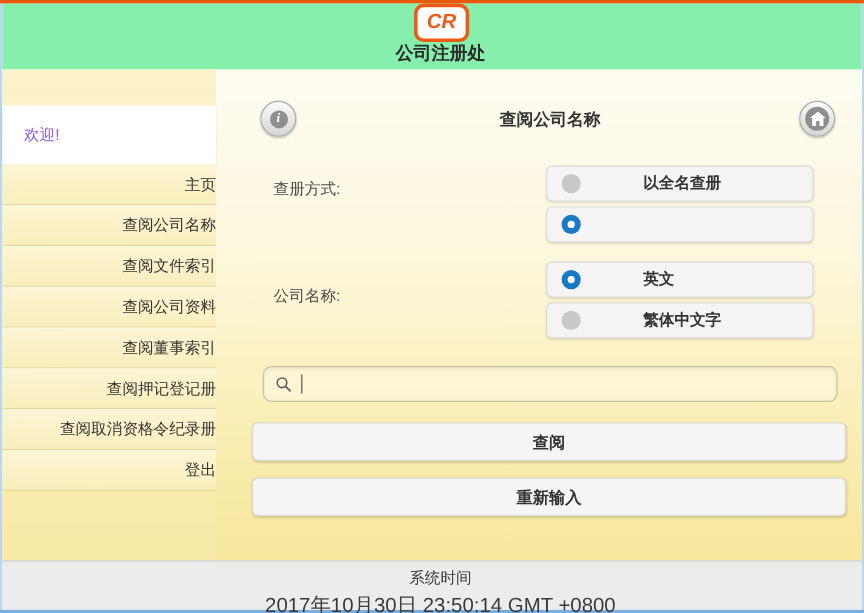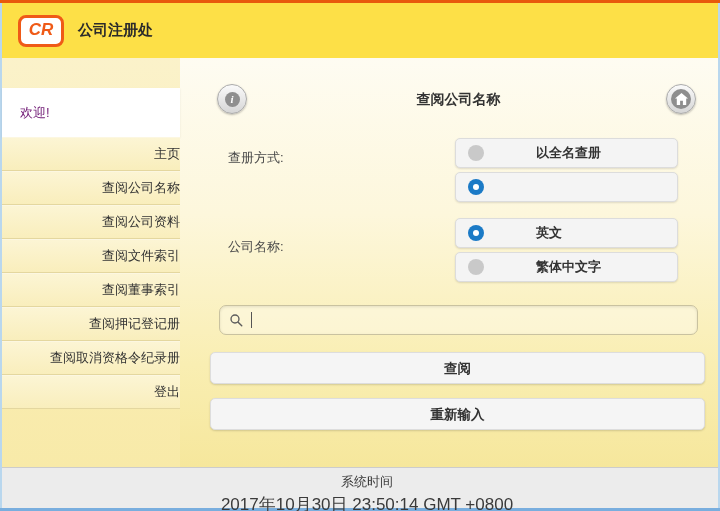--- a/index.html
+++ b/index.html
@@ -9,21 +9,21 @@
     font-family:"Liberation Sans","DejaVu Sans",sans-serif;
     -webkit-font-smoothing:antialiased;
   }
   
   .edge-top{position:absolute;left:0;top:0;width:720px;height:3px;background:#e8590c;}
   .edge-left{position:absolute;left:0;top:3px;width:2px;height:505px;background:#b9d7ee;}
   .edge-right{position:absolute;left:718px;top:3px;width:2px;height:505px;background:#b9d7ee;}
   .edge-bottom{position:absolute;left:0;top:508px;width:720px;height:3px;background:#79aede;}
 
   
-  .hdr{position:absolute;left:2px;top:3px;width:716px;height:55px;background:#fde047;display:flex;align-items:center;}
+  .hdr{position:absolute;left:2px;top:3px;width:716px;height:55px;background:#86efac;display:flex;align-items:center;flex-direction:column;}
   .logo{
     margin-left:16px;width:40px;height:26px;border:3px solid #ef5a17;border-radius:8px;
     display:flex;align-items:center;justify-content:center;background:#fff;
   }
   .logo span{
     color:#ef5a17;font-weight:bold;font-style:italic;font-size:17px;letter-spacing:0px;
     transform:translateY(-1px);
   }
   .app-title{margin-left:14px;font-size:15px;font-weight:bold;color:#2b2b2b;}
 
@@ -34,21 +34,21 @@
   }
 
   
   .sidebar{position:absolute;left:0;top:0;width:178px;height:100%;
     background:linear-gradient(180deg,#fbf2ca 0%,#f8eaa8 100%);}
   .welcome{
     position:absolute;left:0;top:30px;width:178px;height:49px;background:#ffffff;
     box-shadow:0 1px 2px rgba(0,0,0,0.08);
     display:flex;align-items:center;
   }
-  .welcome span{margin-left:18px;font-size:13px;color:#701a75;}
+  .welcome span{margin-left:18px;font-size:13px;color:#8b5cf6;}
   .menu{position:absolute;left:0;top:79px;width:178px;margin:0;padding:0;list-style:none;}
   .menu li{
     height:32px;line-height:32px;padding-left:18px;
     font-size:13px;color:#333;
     background:linear-gradient(180deg,#fcf5d4,#f9eebc);
     border-bottom:1px solid #e4d79f;
     border-top:1px solid rgba(255,255,255,0.55);
     cursor:pointer;white-space:nowrap;text-align:right;
   }
 
@@ -153,22 +153,22 @@
 
 <div class="content">
 
   <aside class="sidebar">
     <div class="welcome">
       <span>欢迎!</span>
     </div>
     <ul class="menu">
       <li>主页</li>
       <li>查阅公司名称</li>
+      <li>查阅文件索引</li>
       <li>查阅公司资料</li>
-      <li>查阅文件索引</li>
       <li>查阅董事索引</li>
       <li>查阅押记登记册</li>
       <li>查阅取消资格令纪录册</li>
       <li>登出</li>
     </ul>
   </aside>
 
   <main class="main">
 
     <div class="icon-btn icon-info">

